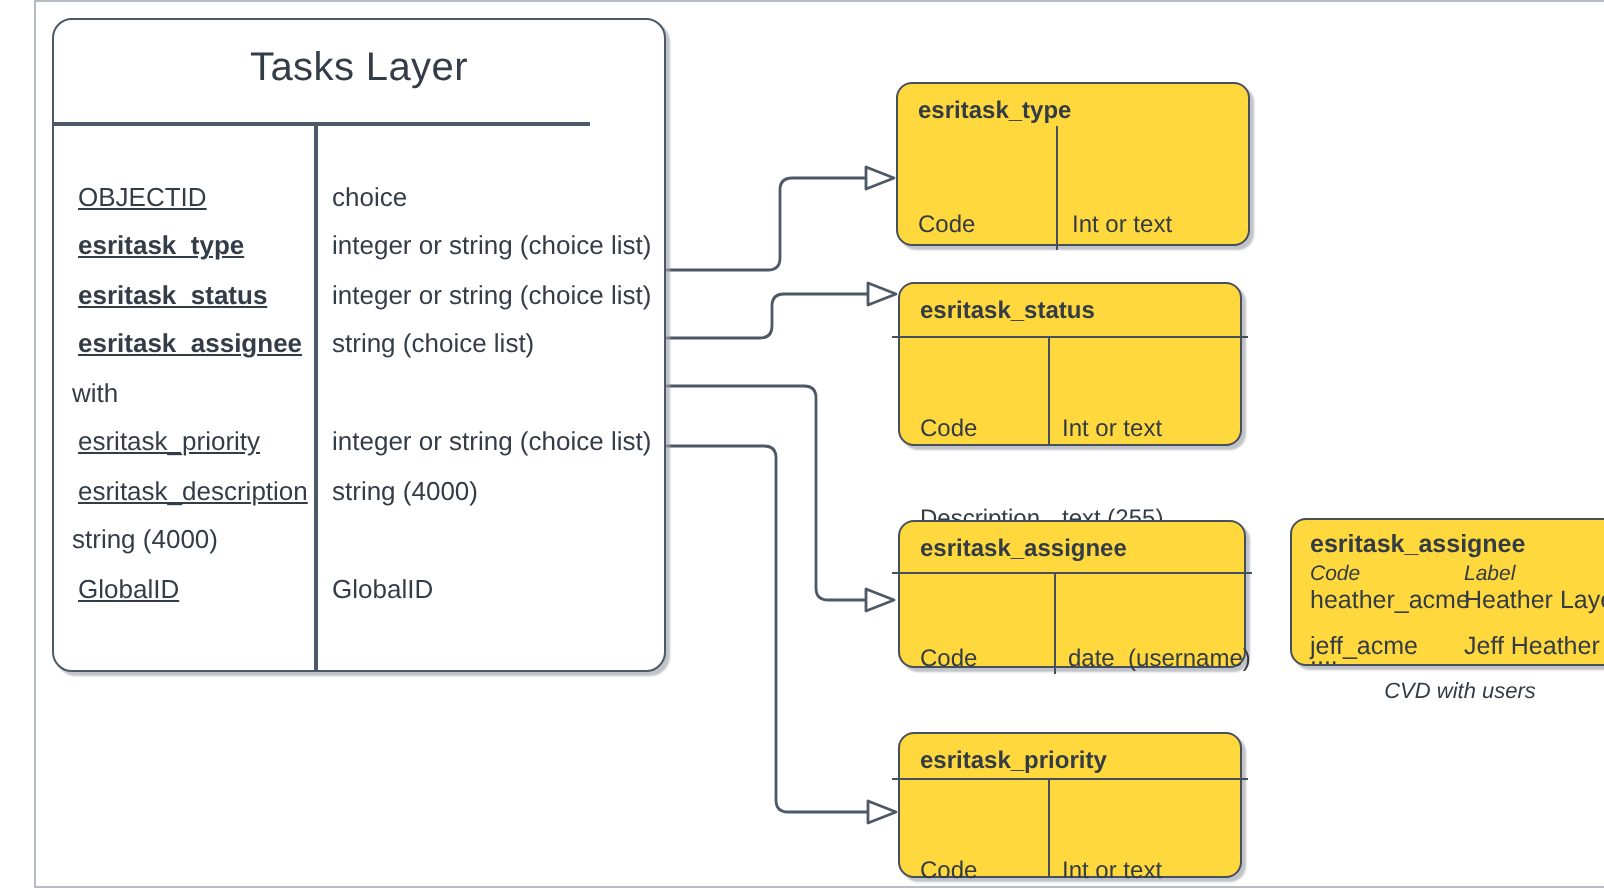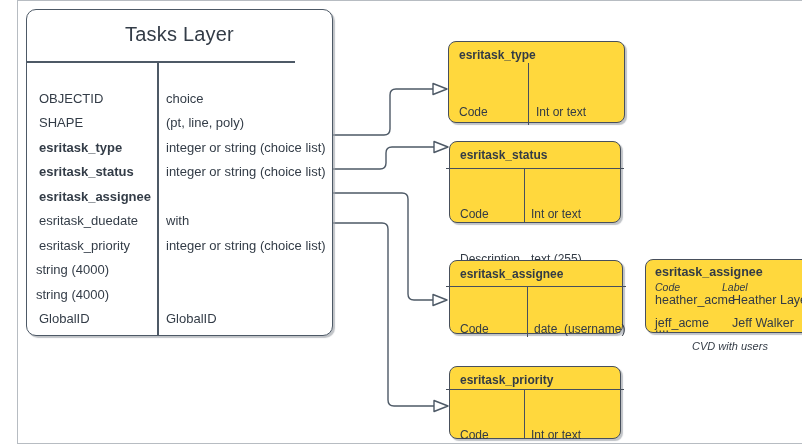--- a/index.html
+++ b/index.html
@@ -14,41 +14,41 @@
     position:absolute;left:8px;top:8px;width:305px;height:325px;
     background:#fff;border:1.5px solid #4d5966;border-radius:10px;
     box-shadow:2px 2px 1px rgba(158,163,169,.65);
   }
   .mt-title{position:absolute;top:13px;left:0;width:100%;text-align:center;
     font-size:20px;letter-spacing:.2px;}
   .mt-title-divider{position:absolute;top:51px;left:0;width:268px;height:1.5px;background:#4d5966;}
   .mt-col-divider{position:absolute;top:51px;bottom:0;left:130px;width:1.5px;background:#4d5966;}
   .mt-rows{position:absolute;top:76px;left:0;right:0;}
   .mt-row{height:24.5px;display:flex;align-items:center;font-size:13px;}
-  .mt-row .f{width:130px;padding-left:12px;box-sizing:border-box;white-space:nowrap;}
+  .mt-row .f{width:130px;padding-left:12px;box-sizing:border-box;white-space:nowrap;text-decoration:underline;}
   .mt-row .t{padding-left:9px;white-space:nowrap;}
   .mt-row.bold .f{font-weight:bold;}
   
   .ybox{
     position:absolute;background:#FFD83D;border:1.5px solid #474f5c;border-radius:8px;
     box-shadow:2px 2px 1px rgba(158,163,169,.65);color:#333b45;
   }
   .yb-title{position:absolute;top:6px;left:10px;font-weight:bold;font-size:12px;white-space:nowrap;}
   .yb-hdiv{position:absolute;left:-4px;right:-4px;height:1.4px;background:#474f5c;}
   .yb-vdiv{position:absolute;width:1.4px;background:#474f5c;}
   .yb-col{position:absolute;font-size:12px;line-height:15px;white-space:pre;}
   
   .cvd-box{
     position:absolute;left:627px;top:258px;width:168px;height:72px;
     background:#FFD83D;border:1.5px solid #474f5c;border-radius:8px;
     box-shadow:2px 2px 1px rgba(158,163,169,.65);color:#333b45;
   }
   .cvd-title{position:absolute;top:5px;left:9px;font-weight:bold;font-size:12.5px;}
   .cvd-h{position:absolute;top:21px;font-size:10.5px;font-style:italic;}
-  .cvd-h.c1{left:9px}.cvd-h.c2{left:76px}
+  .cvd-h.c1{left:9px}.cvd-h.c2{left:86px}
   .cvd-r{position:absolute;font-size:12.5px;white-space:nowrap;}
   .cvd-r.c1{left:9px}.cvd-r.c2{left:86px}
   .row1{top:33px}.row2{top:56px}.row3{top:61px}
   .cvd-caption{
     position:absolute;left:627px;top:339px;width:170px;text-align:center;
     font-size:11px;font-style:italic;color:#333b45;
   }
   
   .connectors{position:absolute;left:0;top:0;pointer-events:none;}
   .connectors path{fill:none;stroke:#4d5966;stroke-width:1.4px;}
@@ -72,44 +72,41 @@
 
   <div class="main-table">
     <div class="mt-title">Tasks Layer</div>
     <div class="mt-title-divider"></div>
     <div class="mt-col-divider"></div>
     <div class="mt-rows">
       <div class="mt-row">
           <span class="f">OBJECTID</span>
           <span class="t">choice</span>
         </div>
-      <div class="mt-row">
-          <span class="f">SHAPE</span>
-          <span class="t">(pt, line, poly)</span>
-        </div>
       <div class="mt-row bold">
           <span class="f">esritask_type</span>
           <span class="t">integer or string (choice list)</span>
         </div>
       <div class="mt-row bold">
           <span class="f">esritask_status</span>
           <span class="t">integer or string (choice list)</span>
         </div>
       <div class="mt-row bold">
           <span class="f">esritask_assignee</span>
+          <span class="t">string (choice list)</span>
         </div>
       <div class="mt-row">
-          <span class="f">esritask_duedate</span>
           <span class="t">with</span>
         </div>
       <div class="mt-row">
           <span class="f">esritask_priority</span>
           <span class="t">integer or string (choice list)</span>
         </div>
       <div class="mt-row">
+          <span class="f">esritask_description</span>
           <span class="t">string (4000)</span>
         </div>
       <div class="mt-row">
           <span class="t">string (4000)</span>
         </div>
       <div class="mt-row">
           <span class="f">GlobalID</span>
           <span class="t">GlobalID</span>
         </div>
     </div>
@@ -170,18 +167,18 @@
     </div>
   </div>
 
   <div class="cvd-box">
     <div class="cvd-title">esritask_assignee</div>
     <div class="cvd-h c1">Code</div>
     <div class="cvd-h c2">Label</div>
     <div class="cvd-r c1 row1">heather_acme</div>
     <div class="cvd-r c2 row1">Heather Layer</div>
     <div class="cvd-r c1 row2">jeff_acme</div>
-    <div class="cvd-r c2 row2">Jeff Walker</div>
+    <div class="cvd-r c2 row2">Jeff Heather</div>
     <div class="cvd-r c1 row3">....</div>
   </div>
   <div class="cvd-caption">CVD with users</div>
 
 </div>
 
 </body></html>

